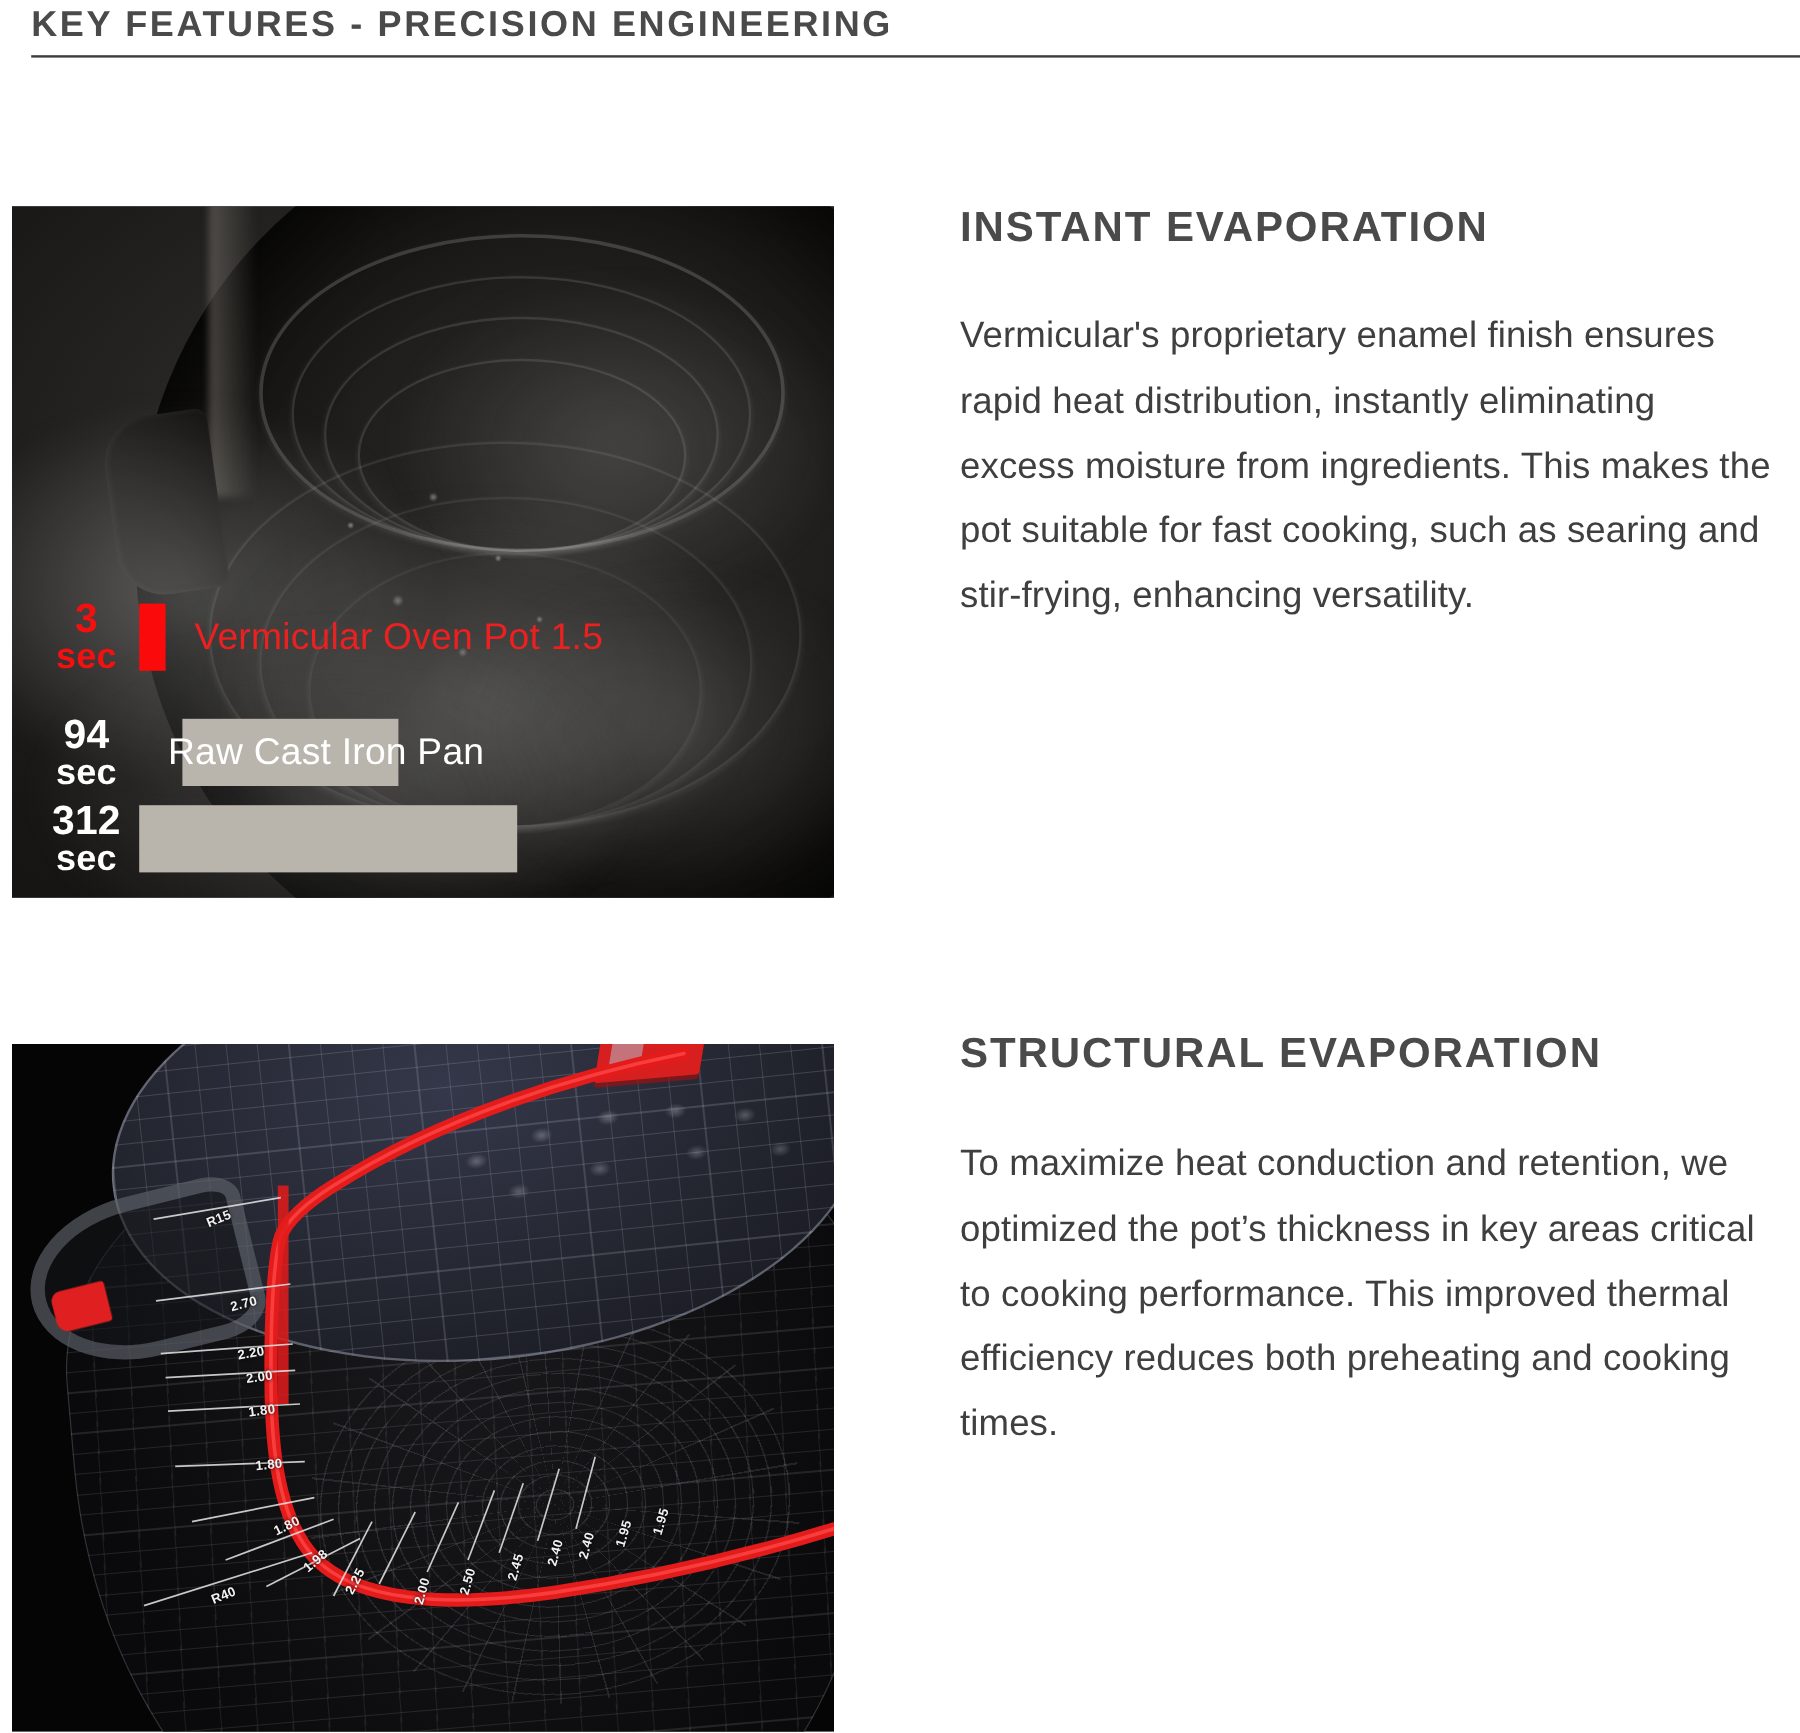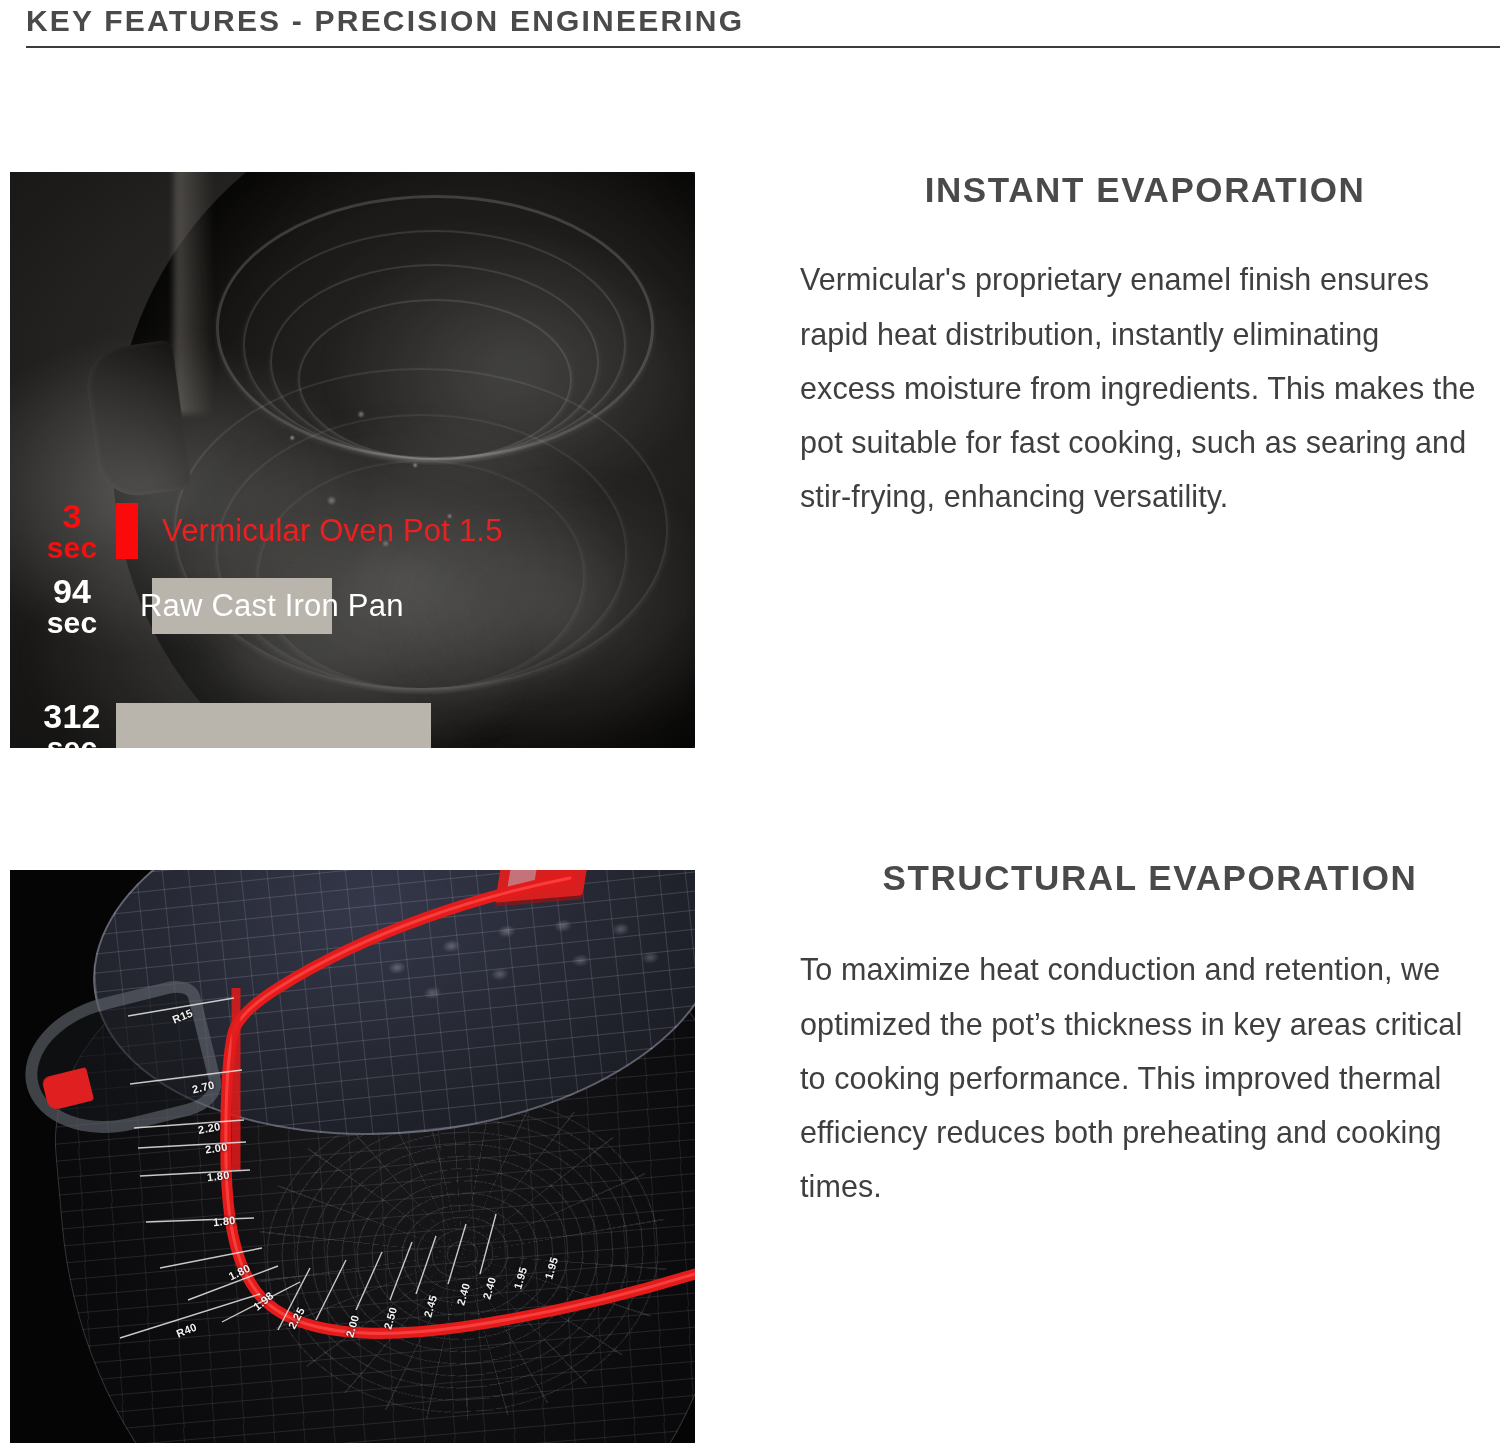--- a/index.html
+++ b/index.html
@@ -52,21 +52,20 @@
 
   .copy { position: absolute; }
 
   .copy-title {
     font-size: 35px;
     font-weight: bold;
     letter-spacing: 1.6px;
     color: #4a4a4a;
     line-height: 1.15;
     white-space: nowrap;
-    text-align: center;
   }
 
   .copy-body {
     font-size: 30.5px;
     color: #3f3f3f;
     line-height: 1.78;
     letter-spacing: 0.1px;
     max-width: 680px;
   }
 
@@ -150,22 +149,22 @@
     height: 230px;
   }
   .chart-row {
     position: absolute;
     left: 0;
     display: flex;
     align-items: center;
     height: 64px;
   }
   .chart-row.row-0 { top: 0px; }
-  .chart-row.row-1 { top: 75px; gap: 36px; }
-  .chart-row.row-2 { top: 168px; margin-top: 32px; }
+  .chart-row.row-1 { top: 96px; gap: 36px; }
+  .chart-row.row-2 { top: 168px; }
 
   .row-value {
     width: 84px;
     text-align: center;
     line-height: 0.98;
     flex: 0 0 84px;
   }
   .value-num {
     display: block;
     font-size: 34px;

